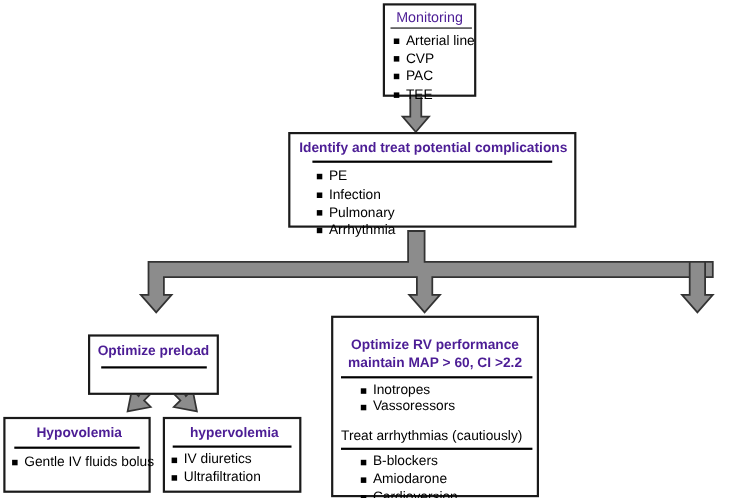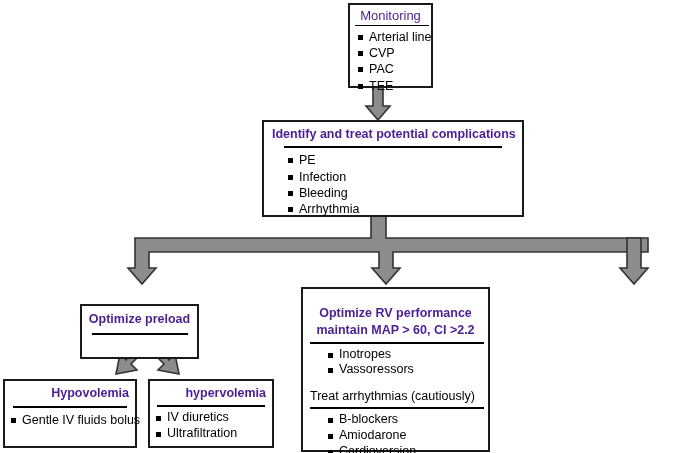--- a/index.html
+++ b/index.html
@@ -29,21 +29,21 @@
   }
   .box-title {
     font-weight: bold;
     font-size: 12.5px;
     color: #4c1d95;
     text-align: center;
     line-height: 1.22;
     white-space: nowrap;
   }
   .box-title.plain { font-weight: normal; font-size: 13px; }
-  .box-title.left { text-align: right; }
+  .box-title.left { text-align: center; }
 
   .rule {
     border: none;
     border-top: 2px solid #000;
     margin: 3px auto 3px auto;
   }
   .rule.thin { border-top-width: 1.5px; }
 
   ul.items {
     list-style: none;
@@ -134,27 +134,27 @@
     <div class="box-title plain">Monitoring</div>
     <hr class="rule thin" style="width:74px; margin-top:1px;">
     <ul class="items" style="margin-left:3px;">
       <li>Arterial line</li>
       <li>CVP</li>
       <li>PAC</li>
       <li>TEE</li>
     </ul>
   </div>
 
-  <div class="box" style="left:262px; top:120px; width:262px; height:97px; padding:5px 8px 0 8px;">
+  <div class="box" style="left:262px; top:120px; width:262px; height:87px; padding:5px 8px 0 8px;">
     <div class="box-title">Identify and treat potential complications</div>
     <hr class="rule" style="width:218px; margin-top:4px;">
     <ul class="items" style="margin-left:16px; margin-top:4px;">
       <li>PE</li>
       <li>Infection</li>
-      <li>Bleeding</li>
+      <li>Pulmonary</li>
       <li>Arrhythmia</li>
     </ul>
   </div>
 
   <div class="box" style="left:80px; top:304px; width:119px; height:55px; padding:6px 6px 12px 6px;">
     <div class="box-title">Optimize preload</div>
     <hr class="rule" style="width:96px; margin-top:6px;">
   </div>
 
   <div class="box" style="left:3px; top:379px; width:134px; height:69px; padding:5px 6px 0 6px;">

